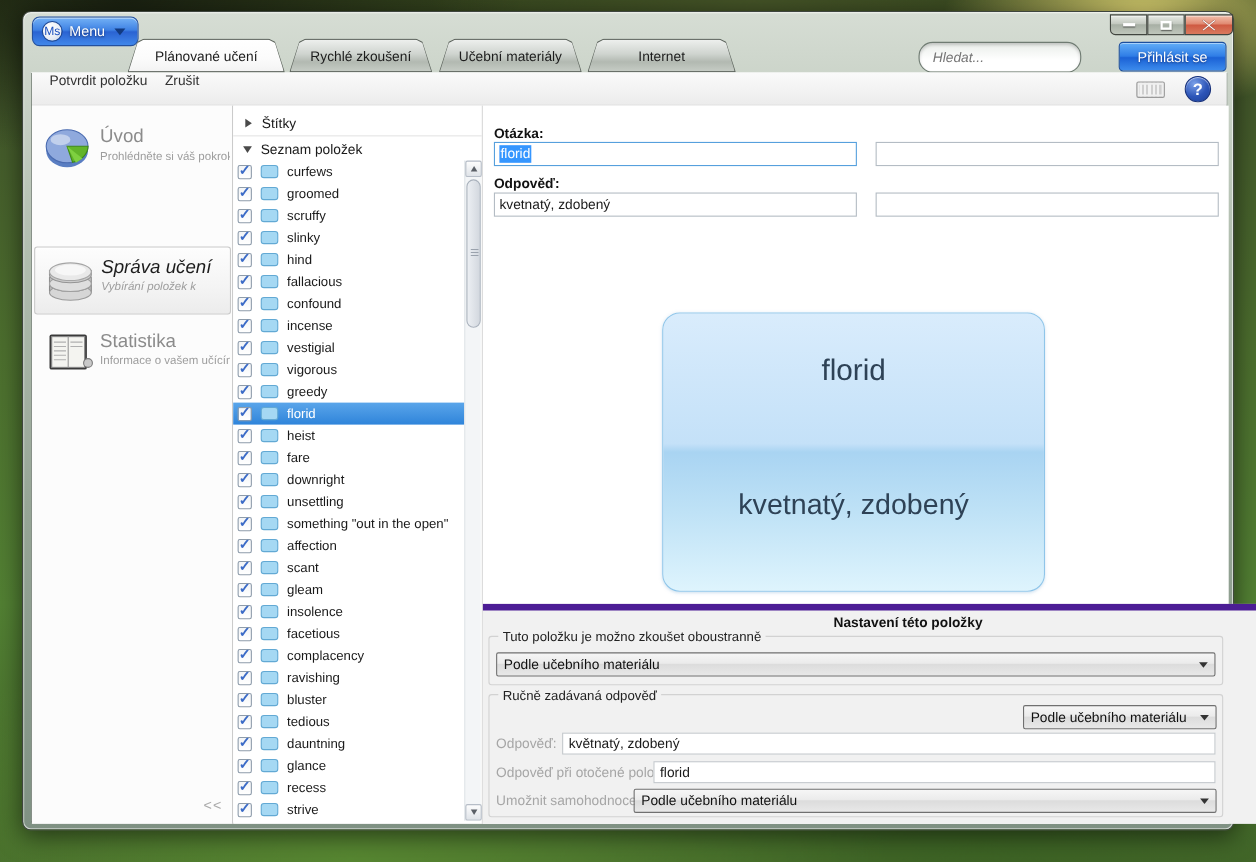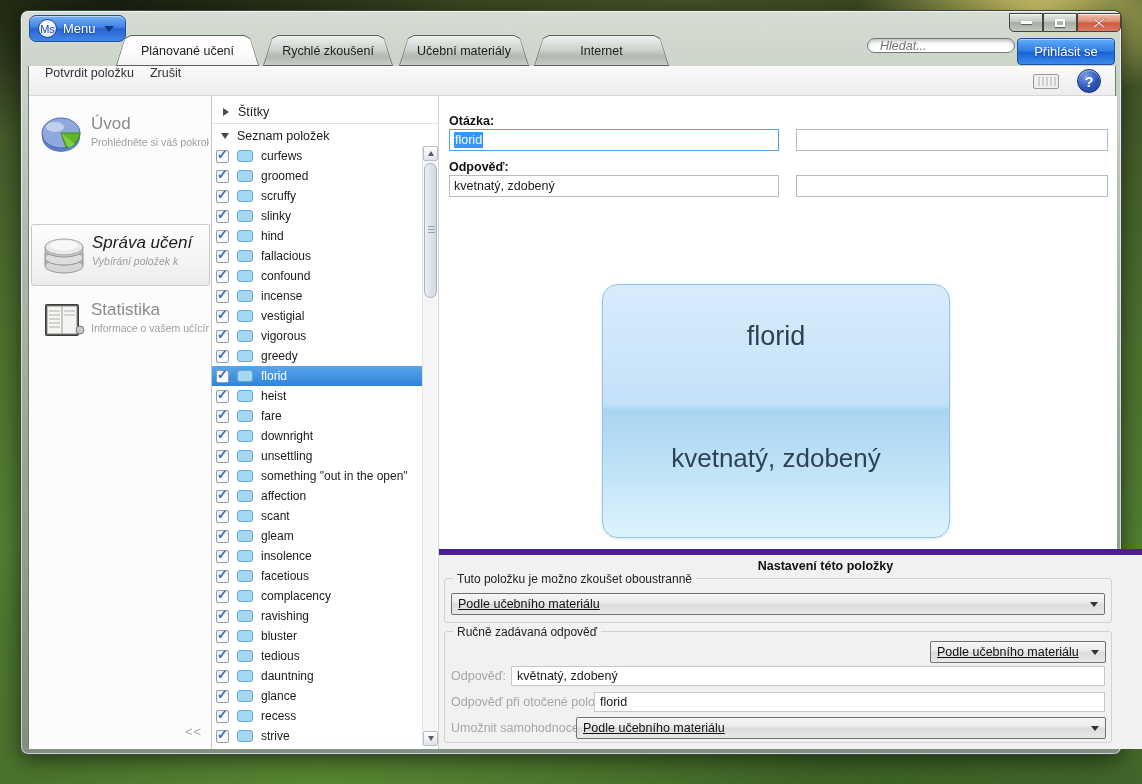--- a/index.html
+++ b/index.html
@@ -49,21 +49,21 @@
   }
   .wc-btn:first-child { border-radius:0 0 0 5px; }
   .wc-close {
     width:44px; border-radius:0 0 5px 0;
     background:linear-gradient(180deg,#f4c2ae 0%,#e08a72 45%,#cf5a42 52%,#d97a5e 100%);
   }
   .wc-glyph-min { width:11px; height:3px; background:#fff; box-shadow:0 1px 1px rgba(0,0,0,.5); }
   .wc-glyph-max { width:10px; height:8px; border:2px solid #fff; box-shadow:0 1px 1px rgba(0,0,0,.5); }
 
   .search-box {
-    position:absolute; left:846px; top:27px; width:148px; height:15px;
+    position:absolute; left:814px; top:27px; width:148px; height:28px;
     border:1px solid #6f7b72; border-radius:13px;
     background:linear-gradient(180deg,#e9ede9 0%,#ffffff 60%);
     box-shadow:inset 0 2px 3px rgba(0,0,0,.18);
     display:flex; align-items:center; padding:0 12px;
   }
   .search-box input {
     width:100%; border:none; outline:none; background:transparent;
     font-family:"Liberation Sans", sans-serif; font-style:italic; font-size:12.5px; color:#555;
   }
   .login-btn {
@@ -170,21 +170,21 @@
   .set-header { top:4px; } .set-footer { top:190px; }
   .gbox { position:absolute; border:1px solid #d2d2d2; border-radius:3px; }
   .gbox-label { position:absolute; top:-7px; left:8px; background:#f1f1f1; padding:0 4px; font-size:12px; color:#222; white-space:nowrap; }
   .gb1 { left:5px; top:23px; width:668px; height:45px; }
   .gb2 { left:5px; top:76px; width:668px; height:112px; }
 
   .dd {
     position:absolute; height:22px; border:1px solid #707070; border-radius:2px;
     background:linear-gradient(180deg,#f6f6f6 0%,#ebebeb 45%,#dcdcdc 50%,#e8e8e8 100%);
     display:flex; align-items:center; padding:0 20px 0 6px; font-size:12.5px; color:#111;
-    cursor:pointer; white-space:nowrap; overflow:hidden;text-decoration:underline;
+    cursor:pointer; white-space:nowrap; overflow:hidden;
   }
   .dd-arrow { position:absolute; right:6px; top:8px; width:0; height:0; border-left:4px solid transparent; border-right:4px solid transparent; border-top:5px solid #333; }
   .gray-label { position:absolute; font-size:12.5px; color:#a6a6a6; white-space:nowrap; }
   .set-input { position:absolute; height:20px; border:1px solid #c4c8cc; background:#fff; font-size:12.5px; color:#1a1a1a; display:flex; align-items:center; padding:0 5px; }
 </style>
 </head>
 <body>
 
 <div class="window">
 

